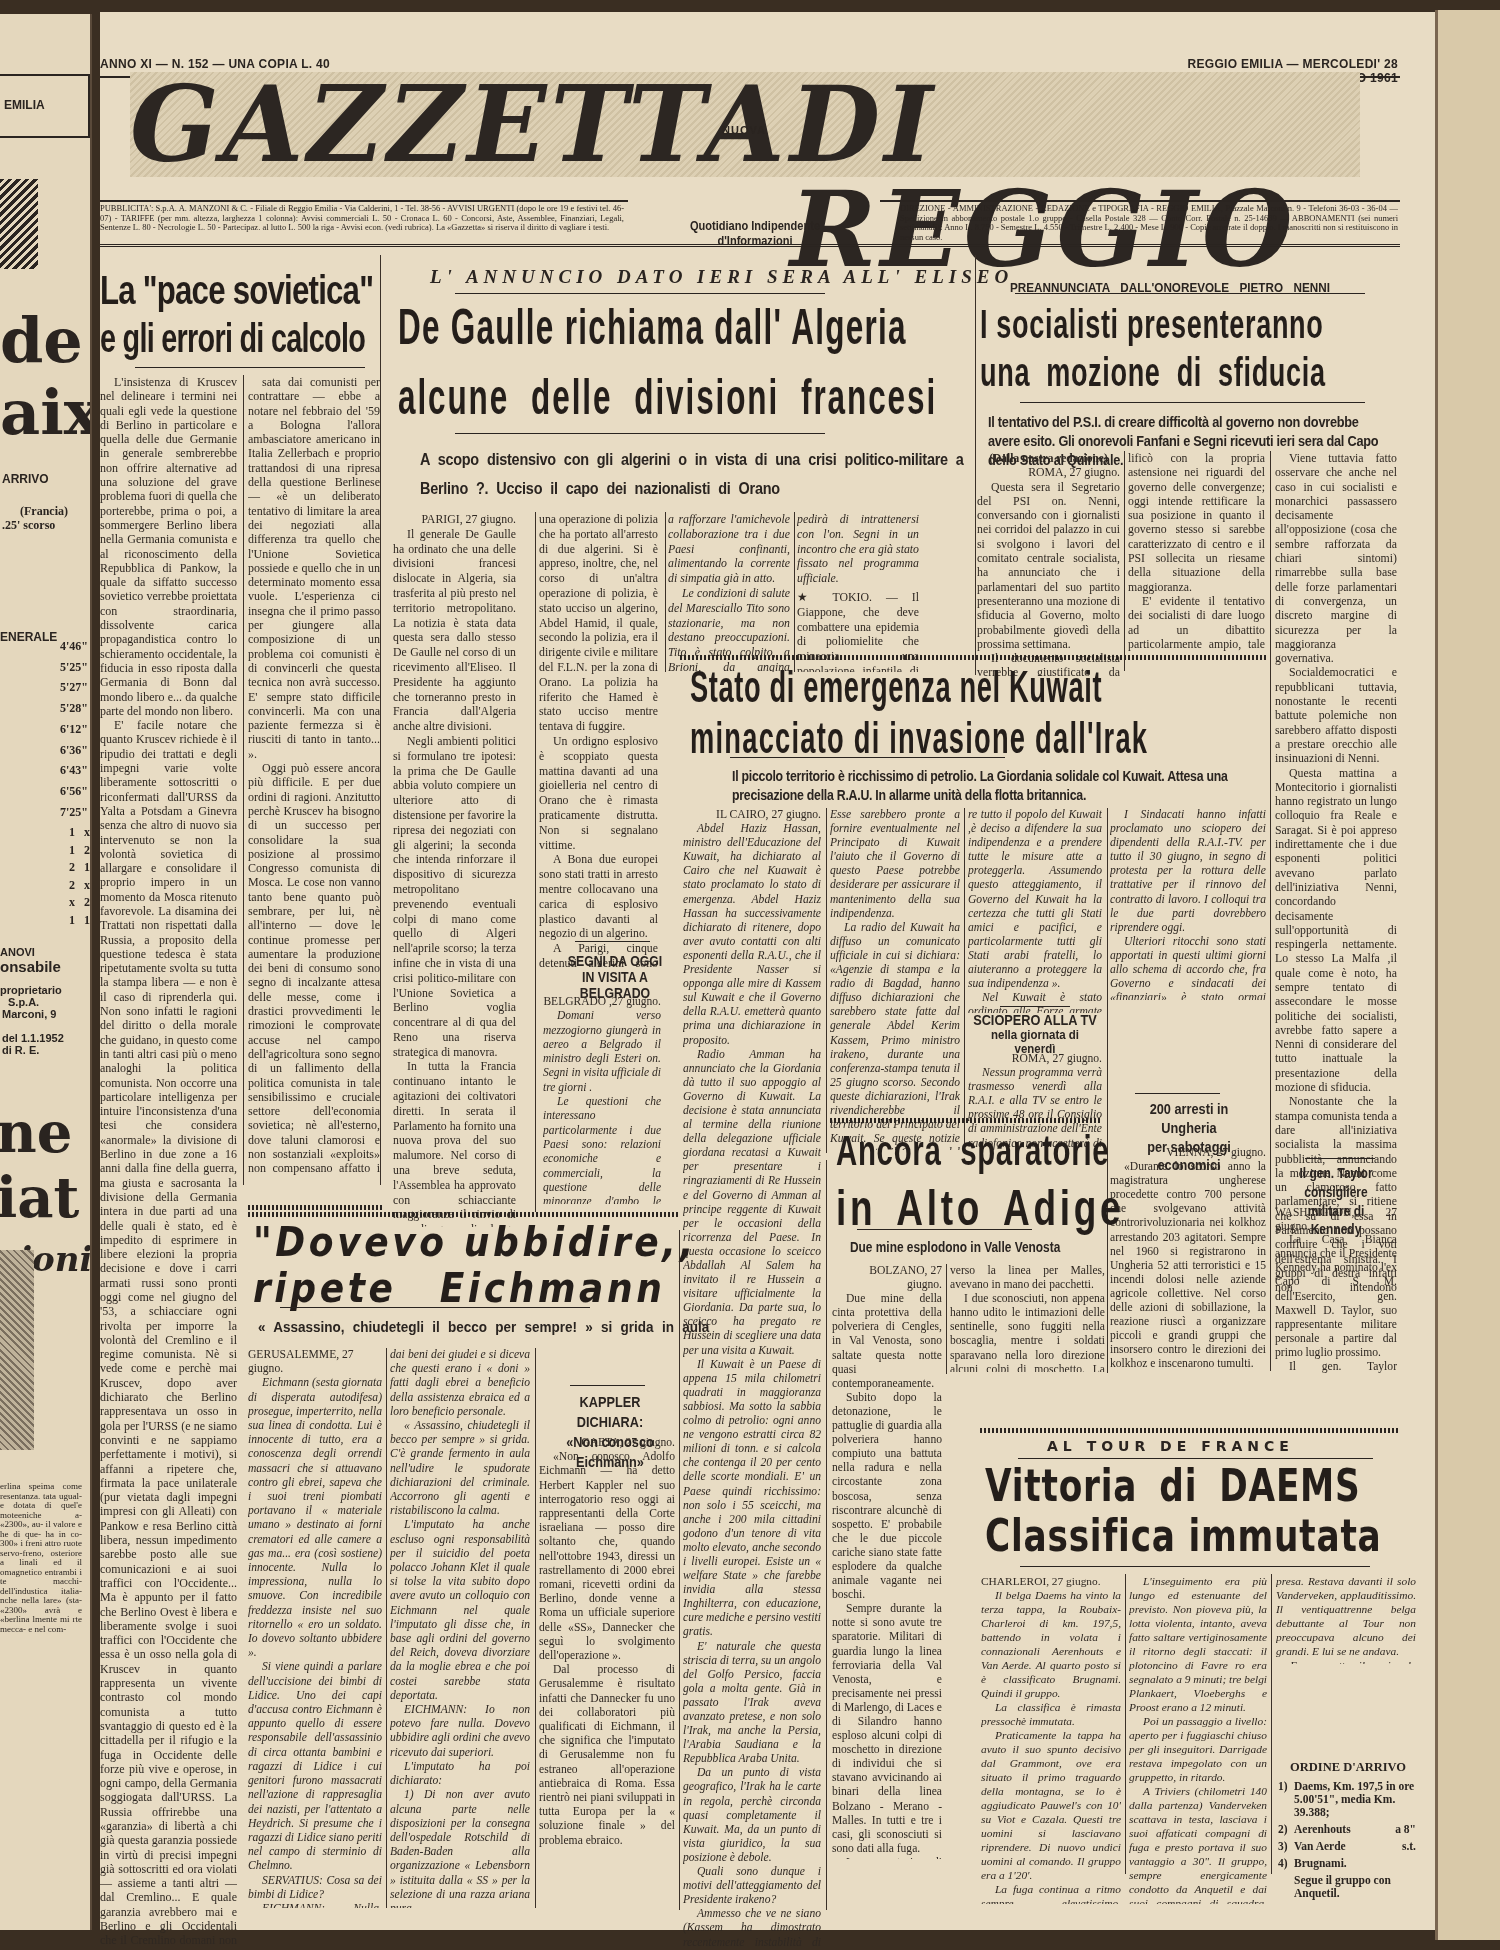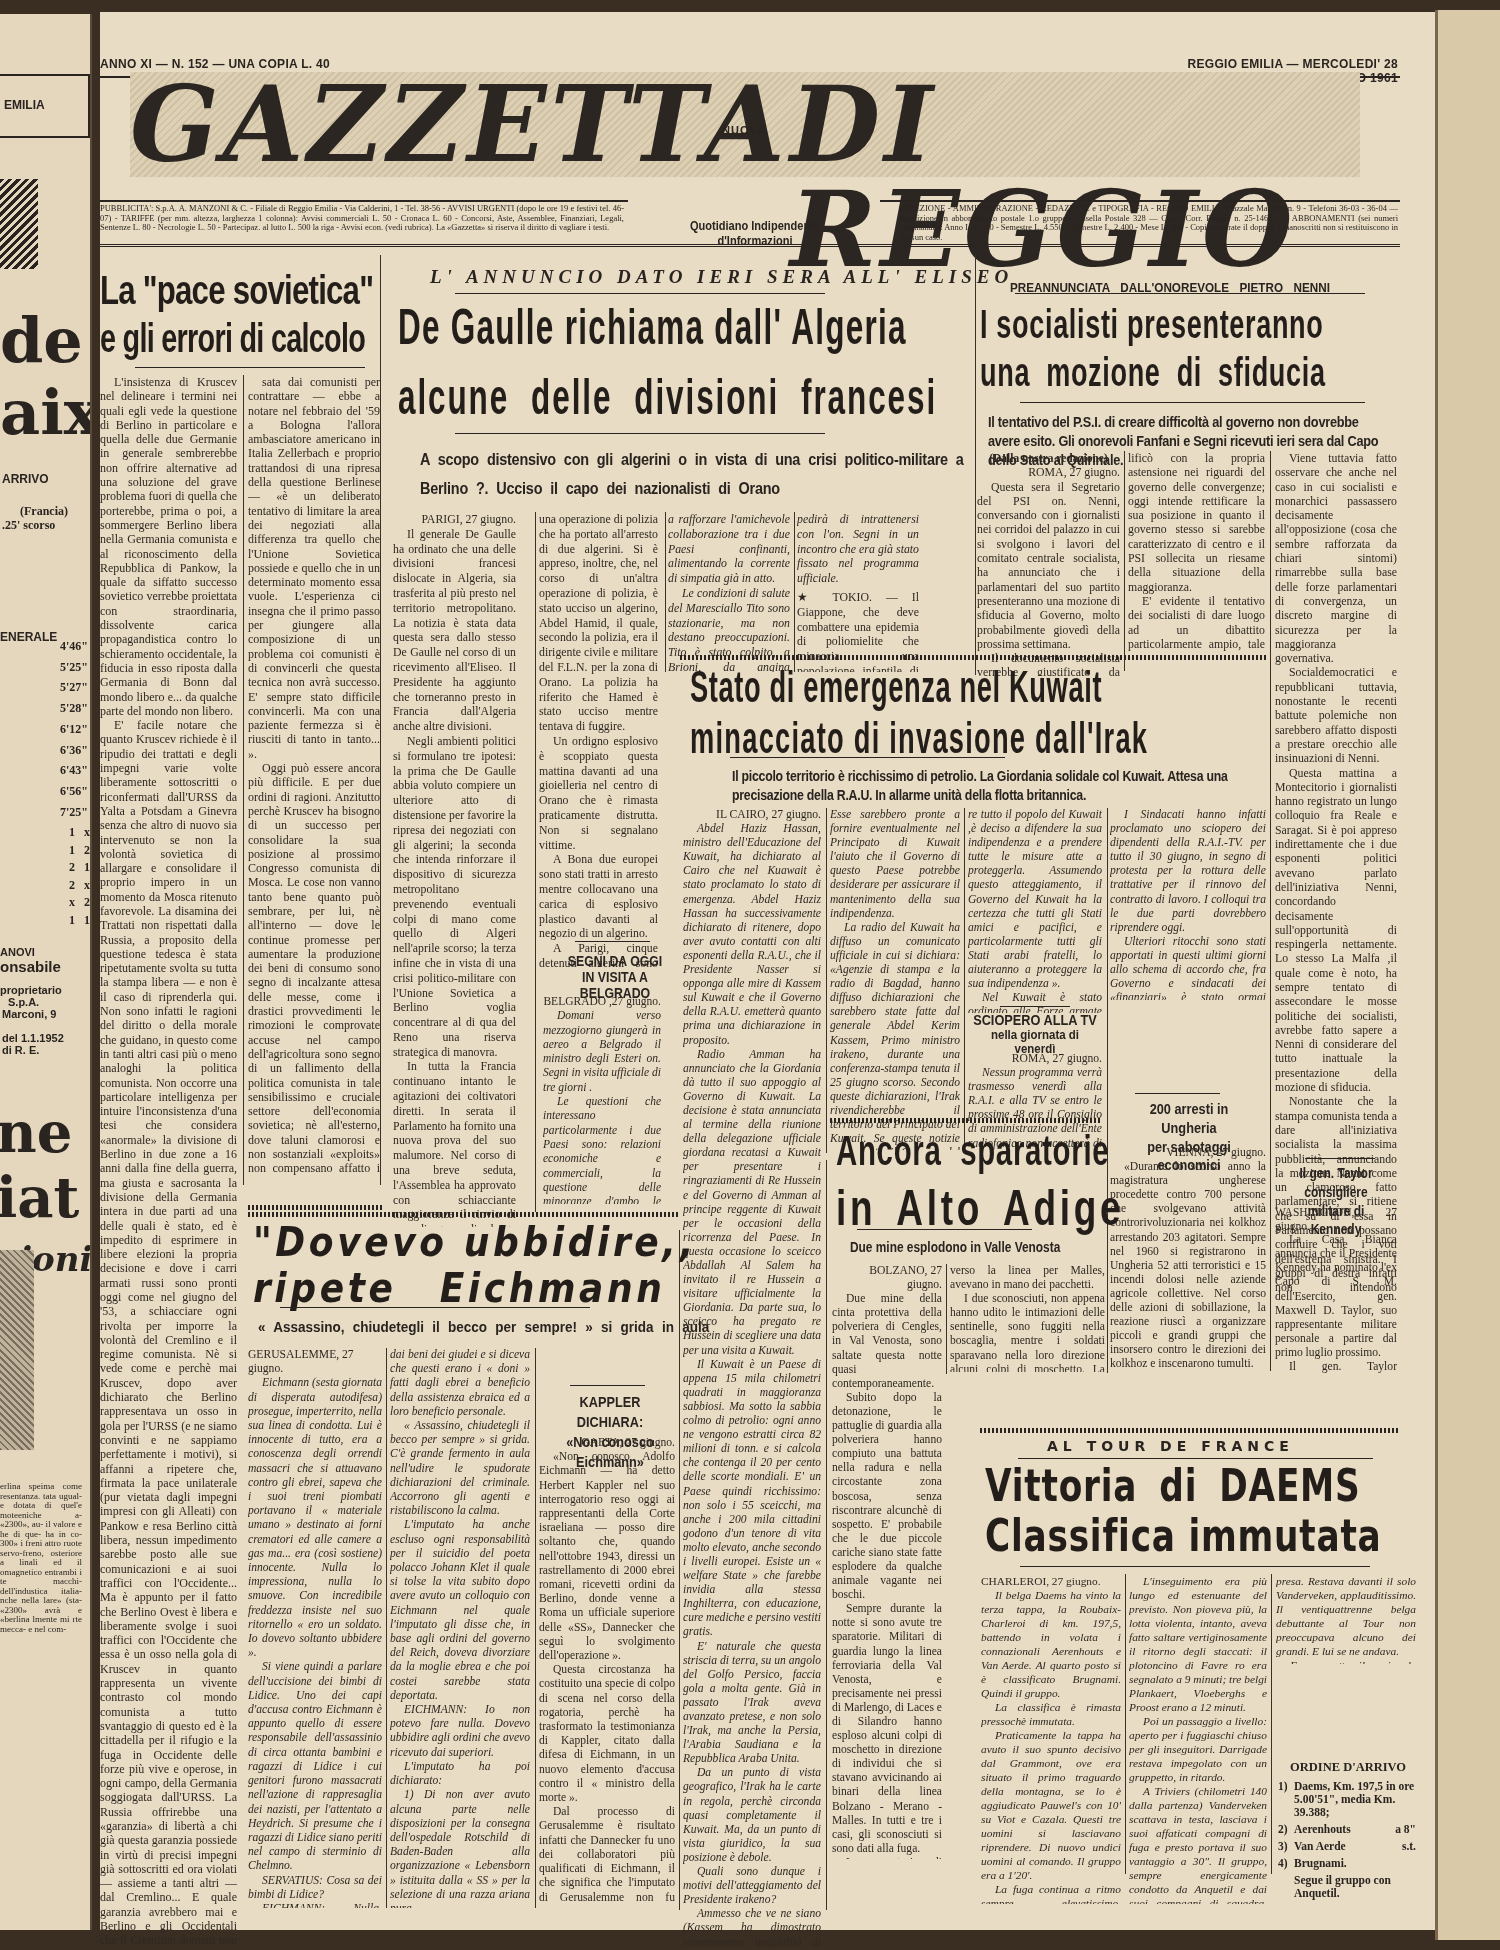--- a/index.html
+++ b/index.html
@@ -291,21 +291,20 @@
 <div class="vr" style="left:535px;top:1348px;height:560px"></div>
 
 <div class="hr" style="left:570px;top:1385px;width:75px;border-top-width:1px"></div>
 <div class="abs boxhead" style="left:536px;top:1392px;width:148px;transform:scaleX(.82);transform-origin:center top;font-size:15.5px;line-height:1.3">
   <div>KAPPLER DICHIARA:</div>
   <div>«Non conosco Eichmann»</div>
 </div>
 <div class="body" style="position:absolute;left:539px;top:1436px;width:136px;height:470px;font-size:11.6px;line-height:14.2px">
   <span class="dateline">GAETA, 27 giugno.</span>
   <p>«Non conosco Adolfo Eichmann — ha detto Herbert Kappler nel suo interrogatorio reso oggi ai rappresentanti della Corte israeliana — posso dire soltanto che, quando nell'ottobre 1943, diressi un rastrellamento di 2000 ebrei romani, ricevetti ordini da Berlino, donde venne a Roma un ufficiale superiore delle «SS», Dannecker che seguì lo svolgimento dell'operazione ».</p>
-  <p>Questa circostanza ha costituito una specie di colpo di scena nel corso della rogatoria, perchè ha trasformato la testimonianza di Kappler, citato dalla difesa di Eichmann, in un nuovo elemento d'accusa contro il « ministro della morte ».</p>
   <p>Dal processo di Gerusalemme è risultato infatti che Dannecker fu uno dei collaboratori più qualificati di Eichmann, il che significa che l'imputato di Gerusalemme non fu estraneo all'operazione antiebraica di Roma. Essa rientrò nei piani sviluppati in tutta Europa per la « soluzione finale » del problema ebraico.</p>
 
 </div>
 <div class="vr" style="left:679px;top:1230px;height:680px"></div>
 <div class="vr" style="left:826px;top:1160px;height:750px"></div>
 
 <div class="dash" style="left:980px;top:1428px;width:420px"></div>
 <div class="abs" style="left:1047px;top:1438px;font-family:'DejaVu Sans',sans-serif;font-size:14px;letter-spacing:5px;font-weight:bold">AL TOUR DE FRANCE</div>
 <div class="hr" style="left:1018px;top:1458px;width:355px;border-top-width:1px"></div>
 <div class="abs head" style="left:985px;top:1464px;font-size:44px;font-family:'DejaVu Sans',sans-serif;transform:scaleX(.78);transform-origin:left top;word-spacing:12px;letter-spacing:1px">Vittoria di DAEMS</div>

